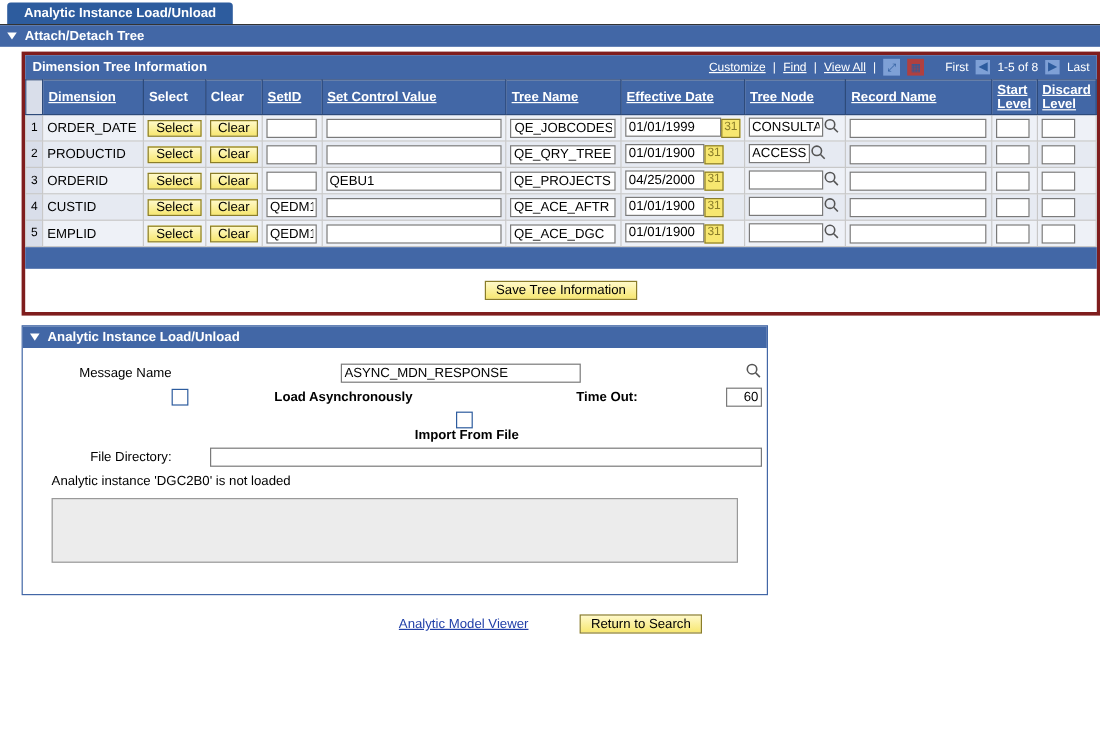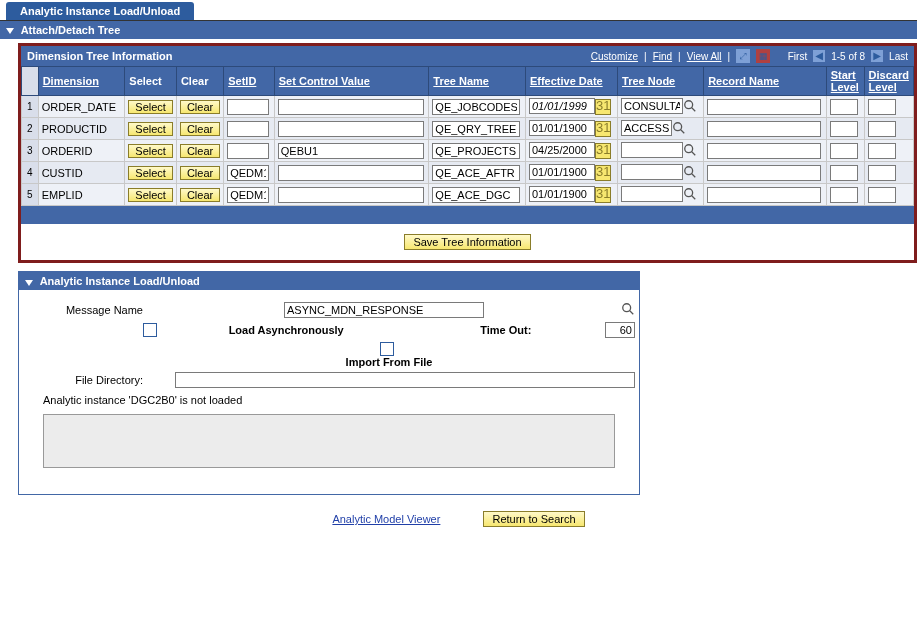--- a/index.html
+++ b/index.html
@@ -110,21 +110,21 @@
     display:inline-block;
     vertical-align:middle;
     cursor:pointer;
   }
   .lookup-icon svg { width:14px; height:14px; }
   .cal-icon {
     display:inline-block;
     width:14px;height:14px;
     background:#f7e770;
     border:1px solid #8a7d2a;
-    font-size:13px;
+    font-size:10px;
     line-height:12px;
     text-align:center;
     color:#8a7d2a;
     vertical-align:middle;
     cursor:pointer;
     position:relative;
   }
   .blue-bar { background:#4267a6; height:18px; }
   .center { text-align:center; padding:10px; }
   .sec2 { width: 620px; border:1px solid #4267a6; margin:8px 0 0 18px;}
@@ -207,21 +207,21 @@
       </thead>
       <tbody id="grid-body">
           <tr class="odd">
             <td class="rownum">1</td>
             <td style="width:88px;">ORDER_DATE</td>
             <td style="width:44px;"><button class="btn btn-small">Select</button></td>
             <td style="width:40px;"><button class="btn btn-small">Clear</button></td>
             <td style="width:46px;"><input class="cell" style="width: 42px;" value=""></td>
             <td style="width:150px;"><input class="cell" style="width: 146px;" value=""></td>
             <td style="width:92px;"><input class="cell" style="width: 88px;" value="QE_JOBCODES"></td>
-            <td style="width:90px;white-space:nowrap;"><input class="cell" style="width: 66px; font-style: italic;" value="01/01/1999"><span class="cal-icon">31</span></td>
+            <td style="width:90px;white-space:nowrap;"><input class="cell" style="width: 80px;" value="01/01/1999"><span class="cal-icon">31</span></td>
             <td style="width:84px;white-space:nowrap;"><input class="cell" style="width: 62px;" value="CONSULTA"><span class="lookup-icon"><svg viewBox="0 0 16 16">
                   <circle cx="6.5" cy="6.5" r="4.5" fill="none" stroke="#555" stroke-width="1.5"></circle>
                   <line x1="10" y1="10" x2="14" y2="14" stroke="#555" stroke-width="1.5"></line>
                 </svg></span></td>
             <td style="width:118px;"><input class="cell" style="width: 114px;" value=""></td>
             <td style="width:32px;"><input class="cell" style="width: 28px;" value=""></td>
             <td style="width:40px;"><input class="cell" style="width: 28px;" value=""></td>
           </tr>
           <tr>
             <td class="rownum">2</td>

